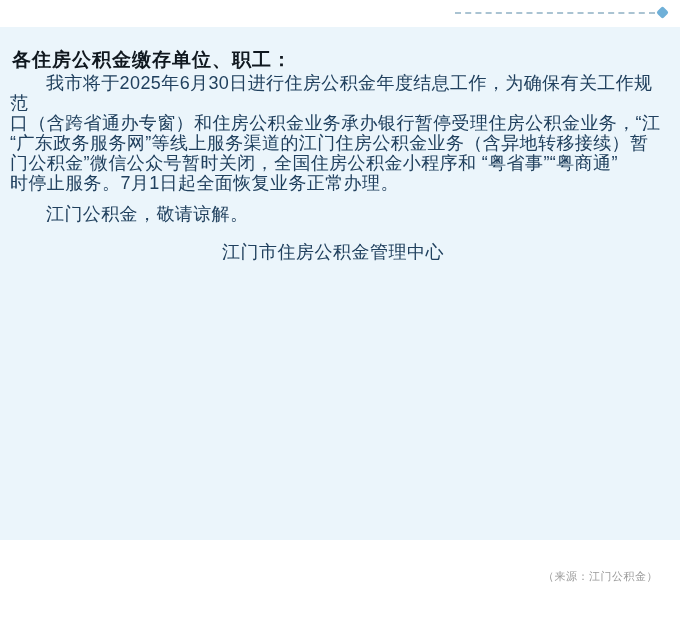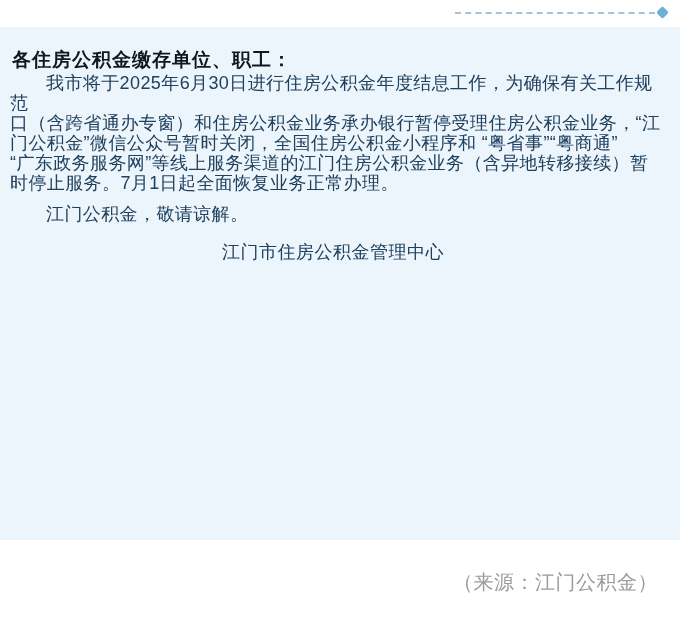--- a/index.html
+++ b/index.html
@@ -29,38 +29,38 @@
     font-size:19px; font-weight:bold; color:#10181f;
     letter-spacing:1px; line-height:26px;
   }
   .para { margin:0 0 11px 0; }
   .line { line-height:20px; letter-spacing:0.4px; }
   .indent { text-indent:2em; }
   .sig { text-align:center; line-height:34px; padding-right:14px; letter-spacing:0.5px; }
   .sig-date { padding-right:26px; }
   .source-line {
     position:absolute; top:569px; right:22px;
-    color:#9b9b9b; font-size:20px; letter-spacing:0.5px;
+    color:#9b9b9b; font-size:11px; letter-spacing:0.5px;
   }
 </style>
 </head>
 <body>
 
 <div class="top-decoration">
   <span class="diamond-icon"></span>
 </div>
 
 <div class="notice-panel">
   <div class="salutation">各住房公积金缴存单位、职工：</div>
 
   <div class="para">
     <div class="line indent">我市将于2025年6月30日进行住房公积金年度结息工作，为确保有关工作规范</div>
     <div class="line">口（含跨省通办专窗）和住房公积金业务承办银行暂停受理住房公积金业务，“江</div>
+    <div class="line">“广东政务服务网”等线上服务渠道的江门住房公积金业务（含异地转移接续）暂</div>
     <div class="line">门公积金”微信公众号暂时关闭，全国住房公积金小程序和 “粤省事”“粤商通”</div>
-    <div class="line">“广东政务服务网”等线上服务渠道的江门住房公积金业务（含异地转移接续）暂</div>
     <div class="line">时停止服务。7月1日起全面恢复业务正常办理。</div>
   </div>
 
 
   <div class="para">
     <div class="line indent">江门公积金，敬请谅解。</div>
   </div>
 
 
   <div class="sig">江门市住房公积金管理中心</div>

